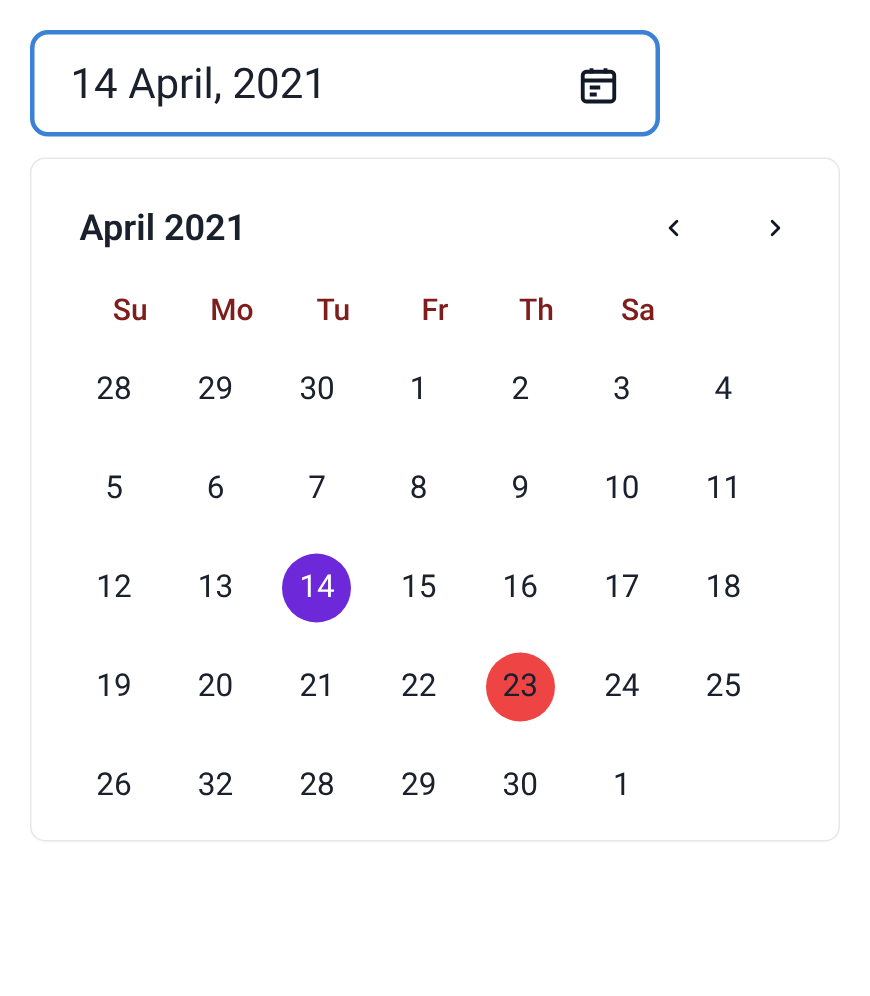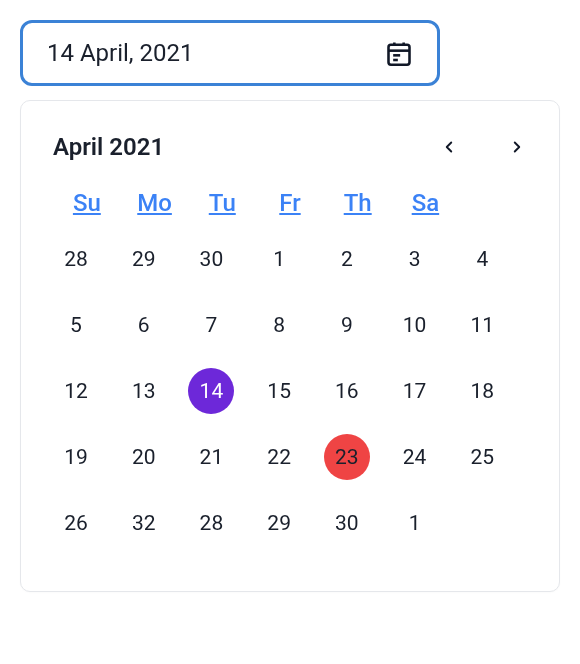--- a/index.html
+++ b/index.html
@@ -14,32 +14,32 @@
       align-items: center;
       justify-content: space-between;
       border: 3px solid #3B82D6;
       border-radius: 12px;
       padding: 16px 24px;
       background: #fff;
       width: 420px;
       cursor: text;
     }
     .date-input-text {
-      font-size: 24px;
+      font-size: 28px;
       color: #1a202c;
     }
     .calendar-icon {
       width: 28px;
       height: 28px;
     }
     .calendar-popup {
       margin-top: 14px;
       border: 1px solid #E5E7EB;
       border-radius: 10px;
-      padding: 32px 32px 44px 32px;
+      padding: 32px 32px 12px 32px;
       width: 540px;
       box-shadow: 0 1px 2px rgba(0,0,0,0.02);
       background: #fff;
     }
     .calendar-header {
       display: flex;
       align-items: center;
       justify-content: space-between;
       margin-bottom: 28px;
     }
@@ -61,24 +61,23 @@
       width: 20px;
       height: 20px;
     }
     .weekdays {
       display: grid;
       grid-template-columns: repeat(7, 1fr);
       text-align: center;
       margin-bottom: 18px;
     }
     .weekday {
-      font-size: 24px;
+      font-size: 20px;
       font-weight: 500;
-      color: #3b82f6;
-      text-decoration: underline;
+      color: #7f1d1d;
     }
     .days-grid {
       display: grid;
       grid-template-columns: repeat(7, 1fr);
       row-gap: 18px;
     }
     .day-cell {
       display: flex;
       align-items: center;
       justify-content: flex-start;

